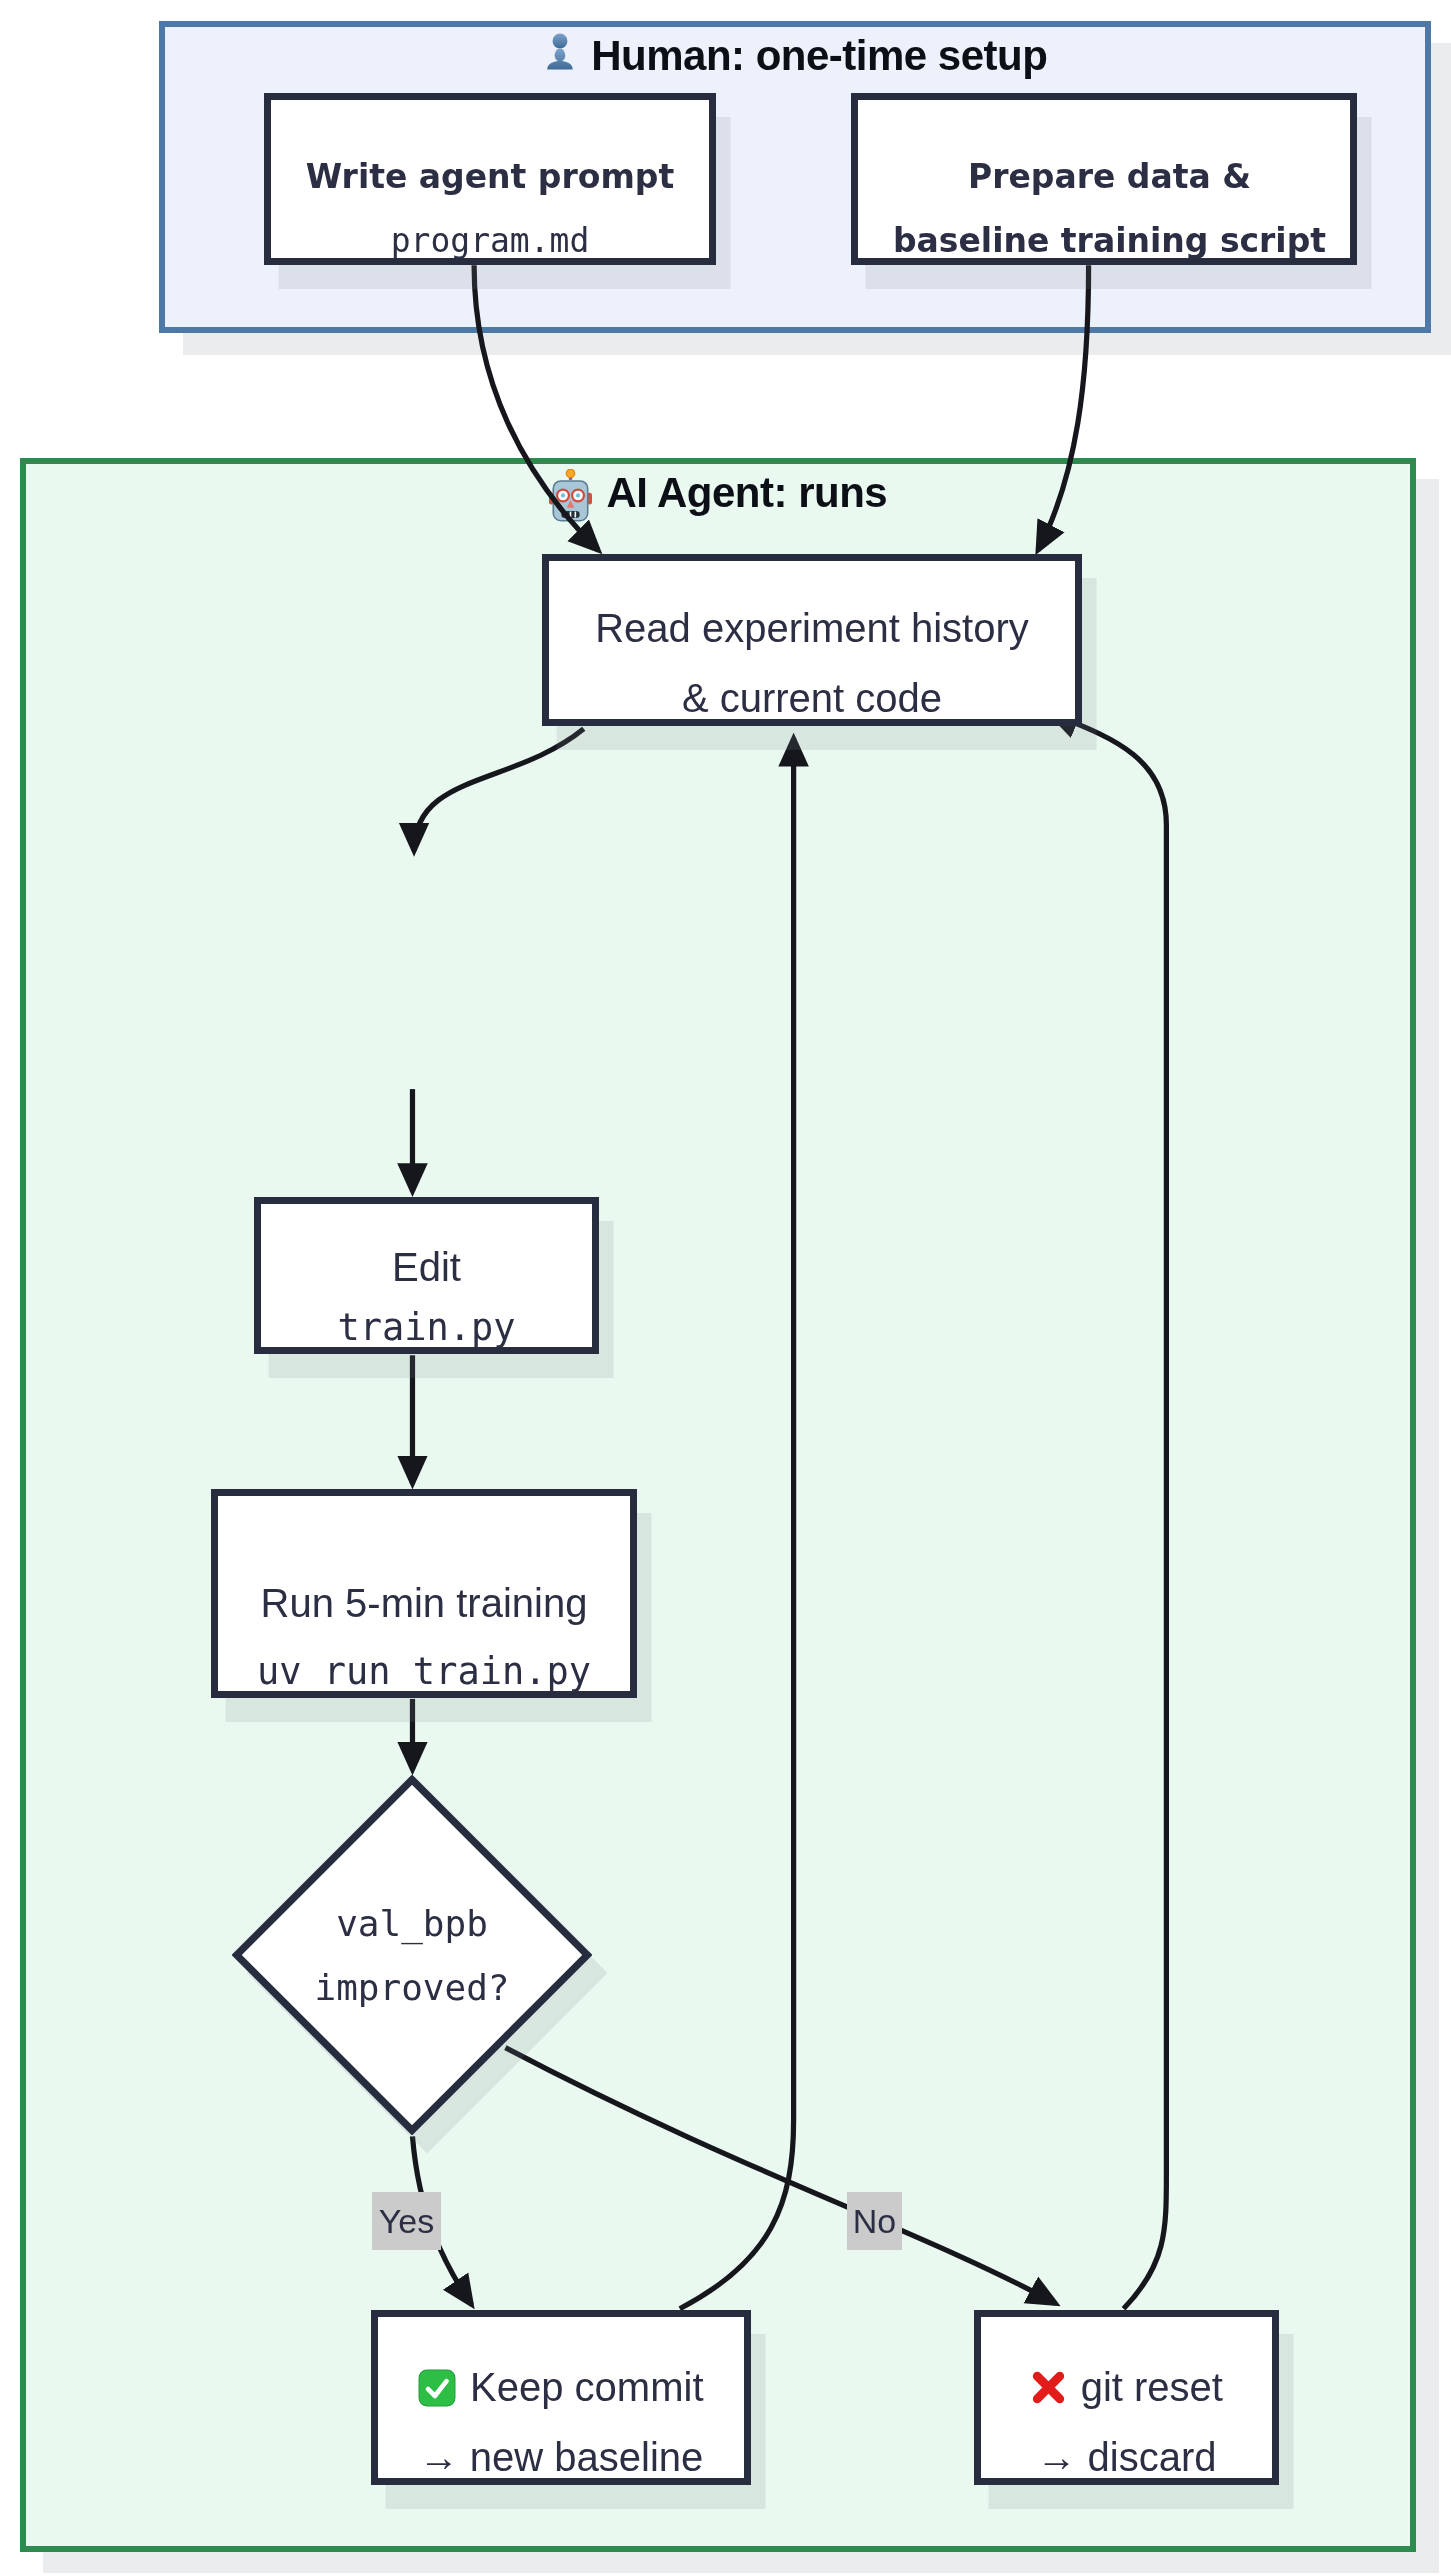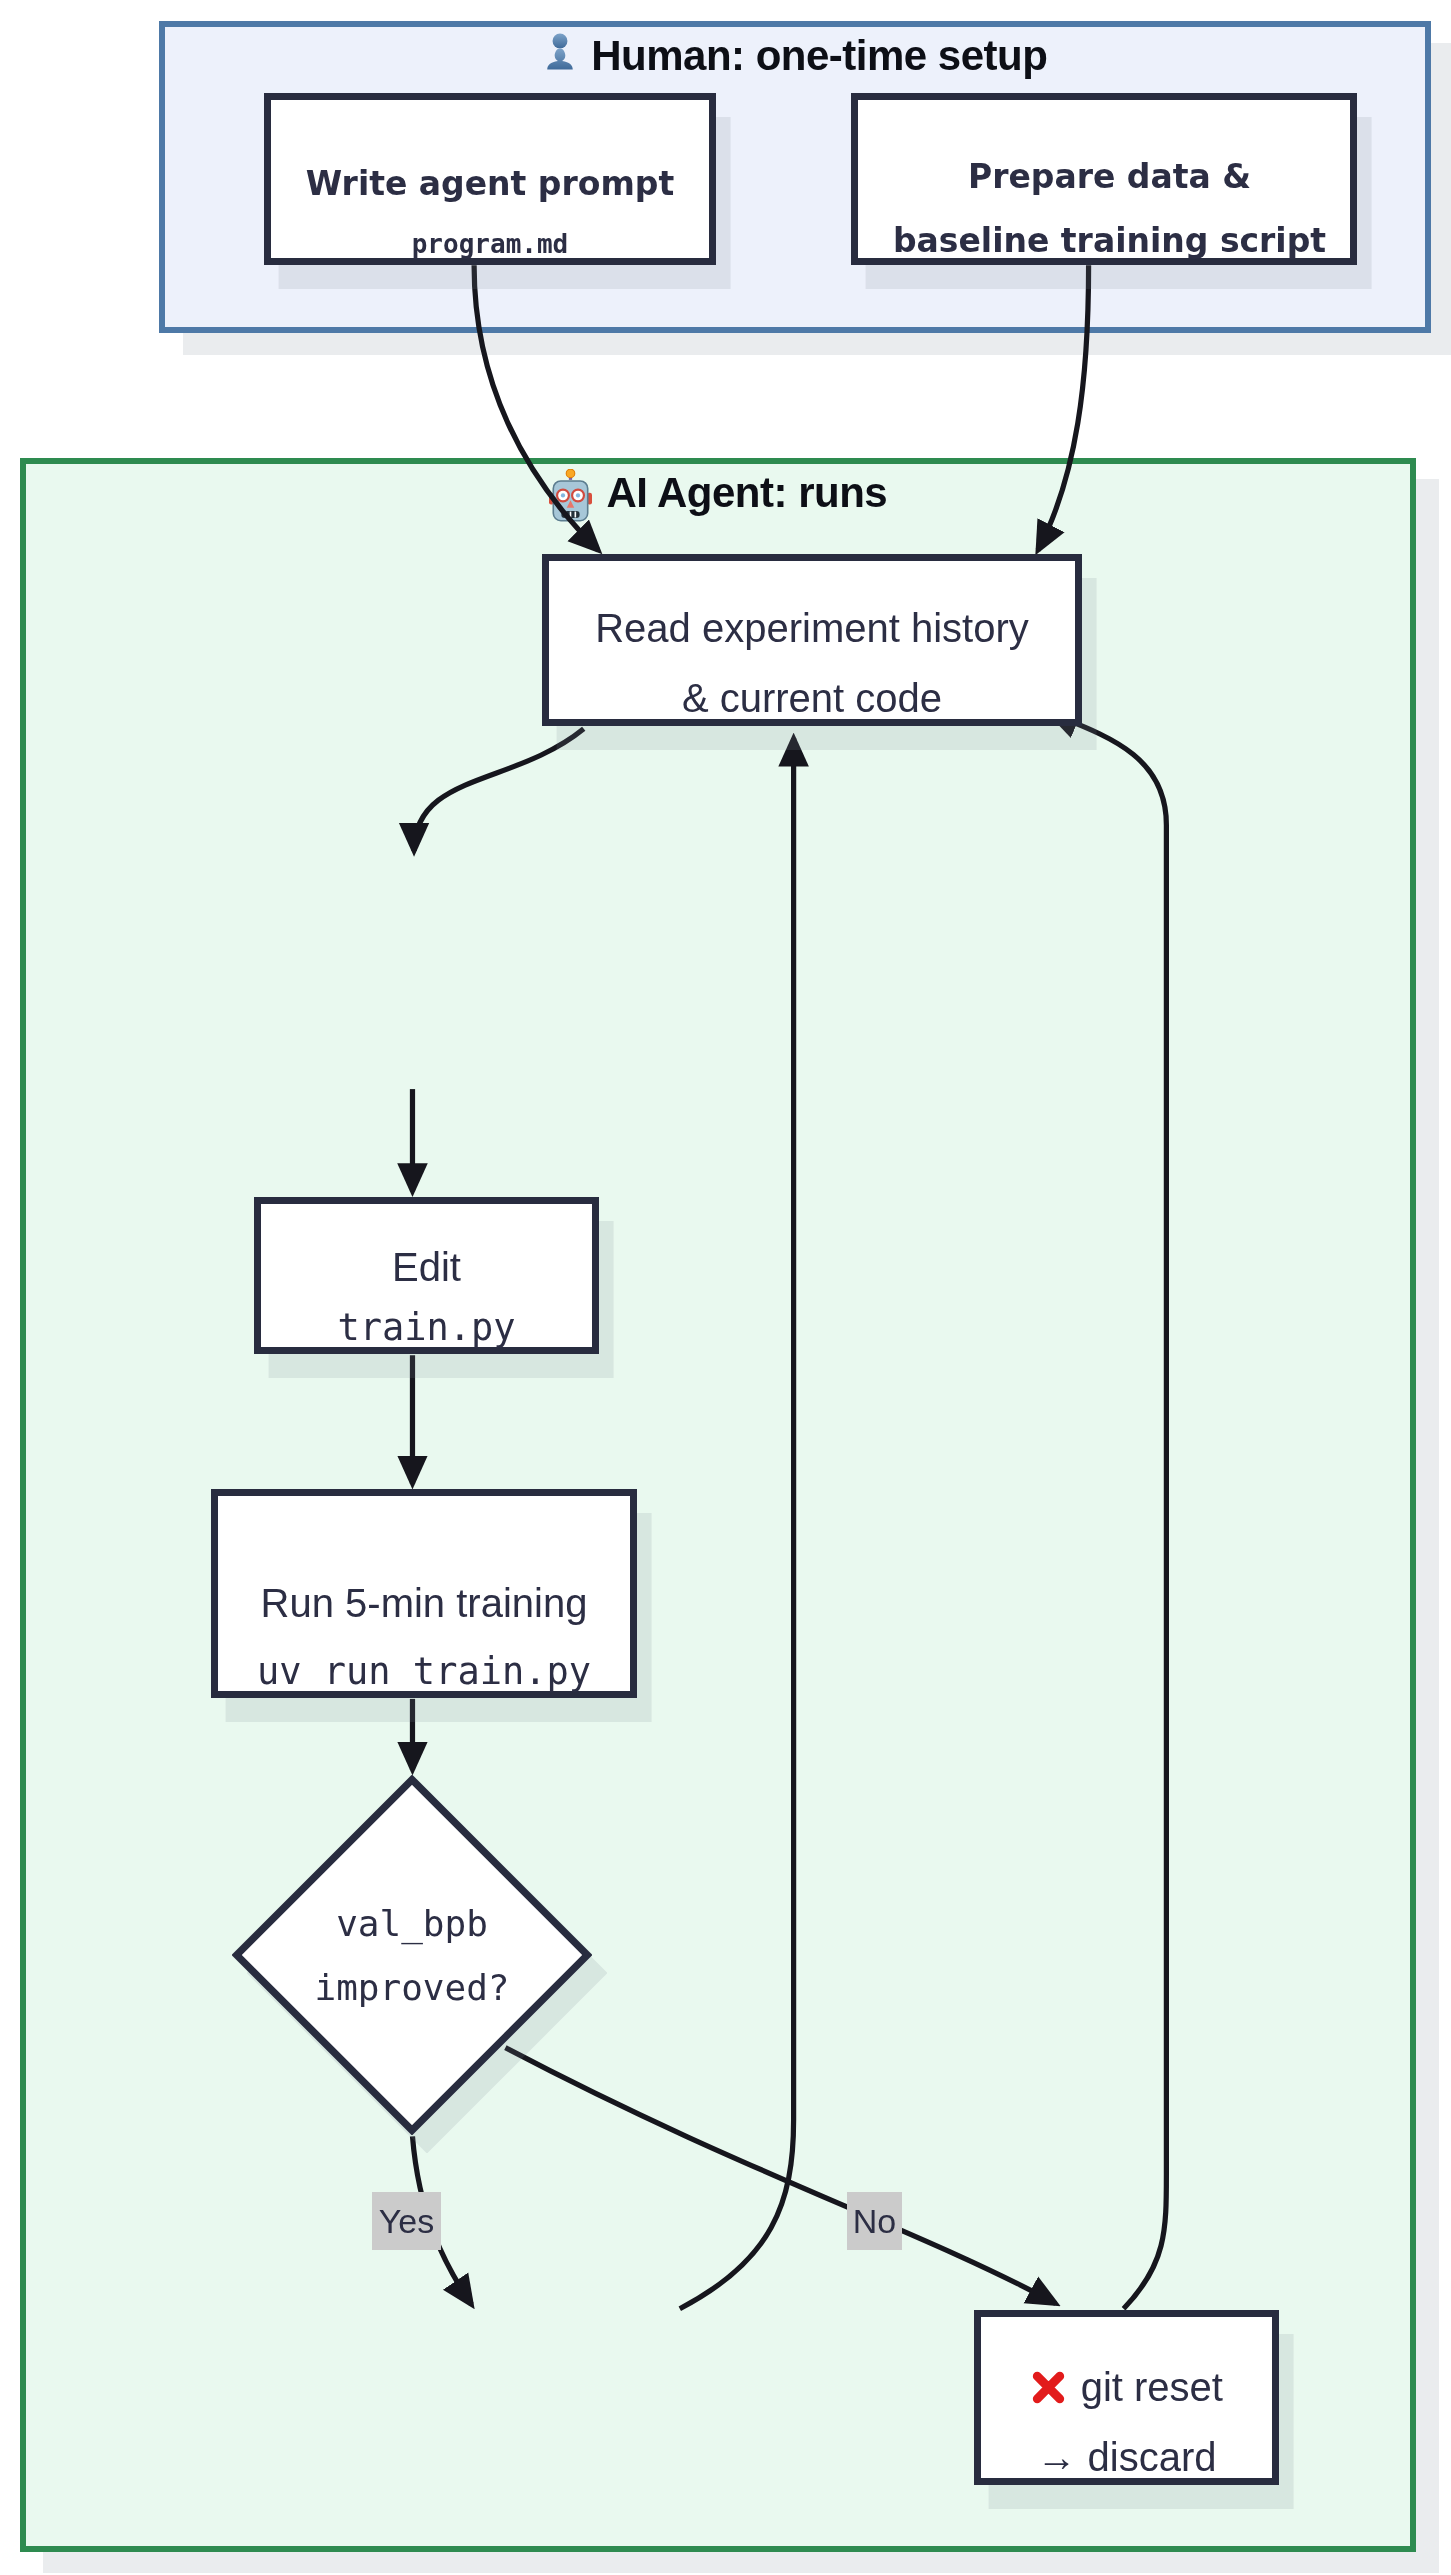--- a/index.html
+++ b/index.html
@@ -27,21 +27,21 @@
 
   
   .node{position:absolute;box-sizing:border-box;background:var(--node_fill);
       border:7.3px solid var(--node_border);z-index:4;
       display:flex;flex-direction:column;align-items:center;justify-content:flex-end;
       row-gap:29px;color:var(--text);font-size:40px;text-align:center;
       box-shadow:14.6px 24px 0 0 var(--shadow);margin-left:16px;}
   .node .ln{line-height:1.02;white-space:nowrap;}
   .node .mono{font-family:"DejaVu Sans Mono","Liberation Mono",monospace;font-size:37px;}
   .node.human-node{font-family:"DejaVu Sans",sans-serif;font-weight:600;font-size:33px;row-gap:31px;}
-  .node.human-node .mono{font-weight:700;font-size:26px;}
+  .node.human-node .mono{font-weight:400;font-size:33px;}
   .iconline{display:flex;align-items:center;justify-content:center;gap:13.6px;}
   .iconline svg{display:block;flex:0 0 auto;}
 
   #node-write{left:248px;top:93px;width:452px;height:172px;}
   #node-prepare{left:835px;top:93px;width:506px;height:172px;padding-left:11px;}
   #node-read{left:526px;top:554px;width:540px;height:172px;}
   #node-propose{left:111px;top:856px;width:591px;height:231px;}
   #node-edit{left:238px;top:1197px;width:345px;height:157px;gap:21px;}
   #node-run{left:195px;top:1489px;width:426px;height:209px;}
   #node-keep{left:355px;top:2310px;width:380px;height:175px;}
@@ -147,20 +147,30 @@
   <div class="diamond-wrap">
     <svg width="360" height="360" viewBox="0 0 690 690">
       <polygon points="345,9 681,345 345,681 9,345"></polygon>
     </svg>
     <div class="diamond-text">
       <span class="ln">val_bpb</span>
       <span class="ln">improved?</span>
     </div>
   </div>
 
+  <div class="node" id="node-keep">
+    <span class="ln iconline">
+      <svg width="38" height="38" viewBox="0 0 72 72">
+        <rect x="2" y="2" width="68" height="68" rx="15" fill="var(--check_green)" stroke="#1e9e37" stroke-width="2"></rect>
+        <path d="M19 38 L32 51 L54 23" fill="none" stroke="#ffffff" stroke-width="9" stroke-linecap="round" stroke-linejoin="round"></path>
+      </svg>
+      <span>Keep commit</span>
+    </span>
+    <span class="ln">→ new baseline</span>
+  </div>
   <div class="node" id="node-reset">
     <span class="ln iconline">
       <svg width="37" height="37" viewBox="0 0 72 72">
         <path d="M14 14 L58 58 M58 14 L14 58" stroke="var(--cross_red)" stroke-width="17" stroke-linecap="round"></path>
       </svg>
       <span>git reset</span>
     </span>
     <span class="ln">→ discard</span>
   </div>
 

